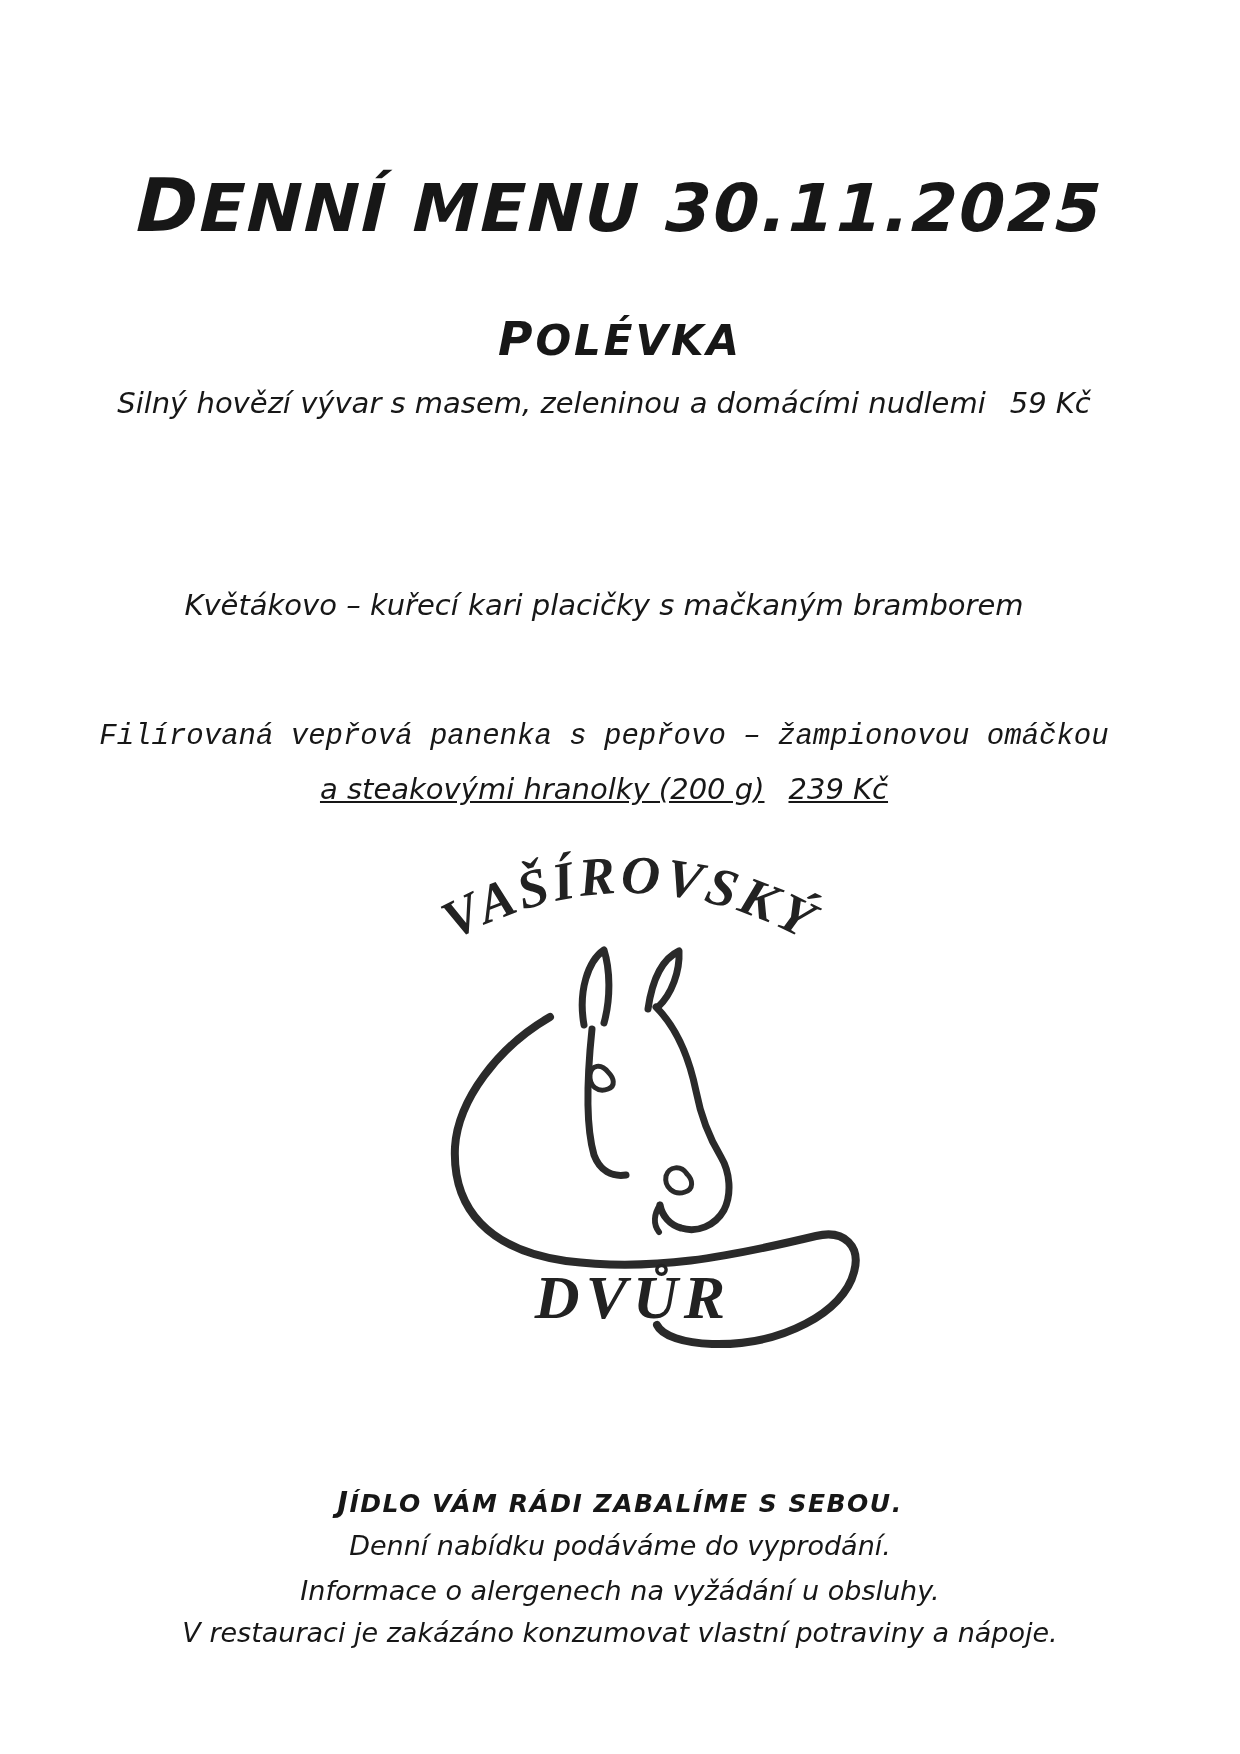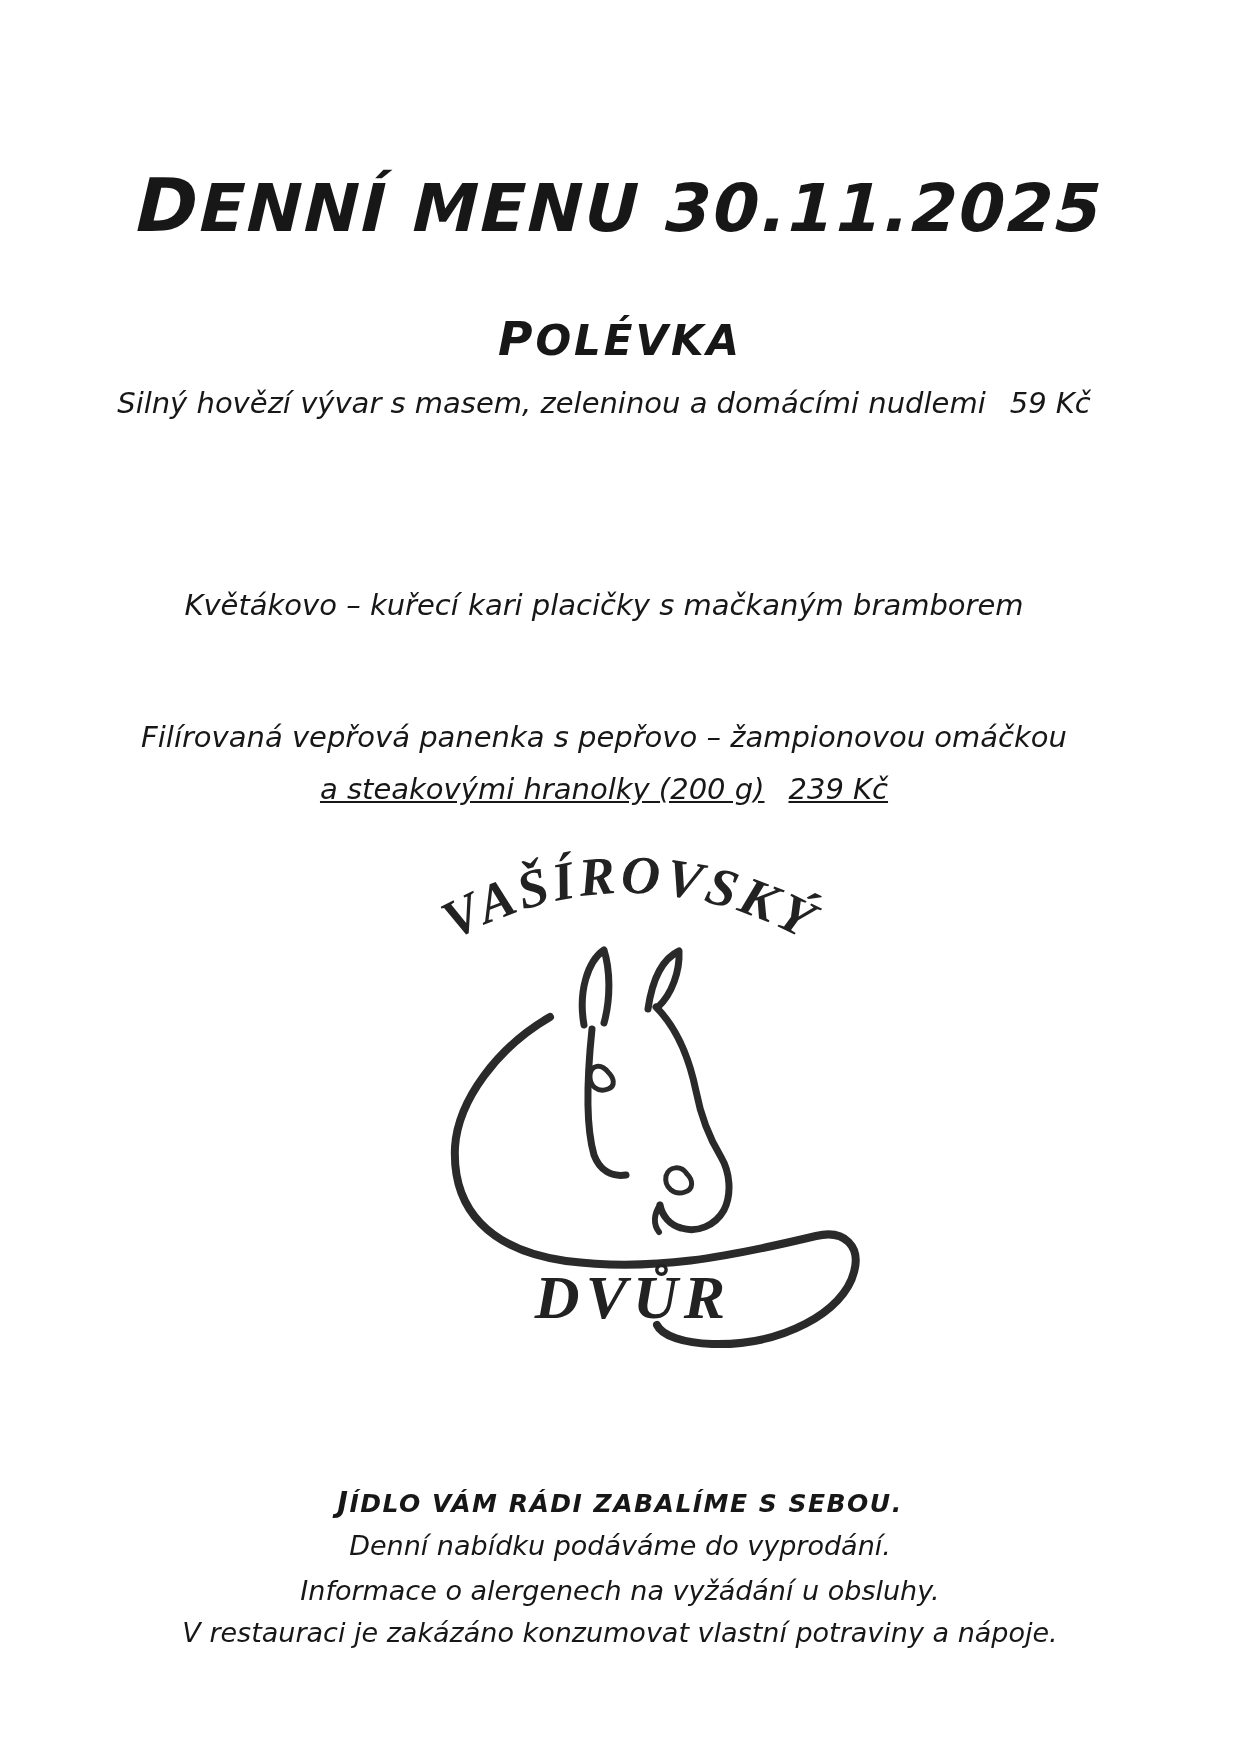--- a/index.html
+++ b/index.html
@@ -41,21 +41,21 @@
     position:absolute; left:118px; right:150px;
     font-size:29px; line-height:34px;
     display:flex; justify-content:center; align-items:baseline;
     white-space:nowrap;
   }
   .item-text  { text-align:left; }
   .item-price { text-align:right; padding-left:24px; }
   .row-soup        { top:386px; }
   .row-main1-l1    { top:588px; }
   .row-main1-l2    { top:640px; }
-  .row-main2-l1    { top:720px; }
+  .row-main2-l1    { top:720px;font-family:Liberation Mono, monospace; }
   .row-main2-l2    { top:772px;text-decoration:underline; }
 
   
   .logo-wrap {
     position:absolute; top:795px; left:398px;
     width:470px; height:580px;
   }
   .logo-wrap svg { display:block; }
 
   

